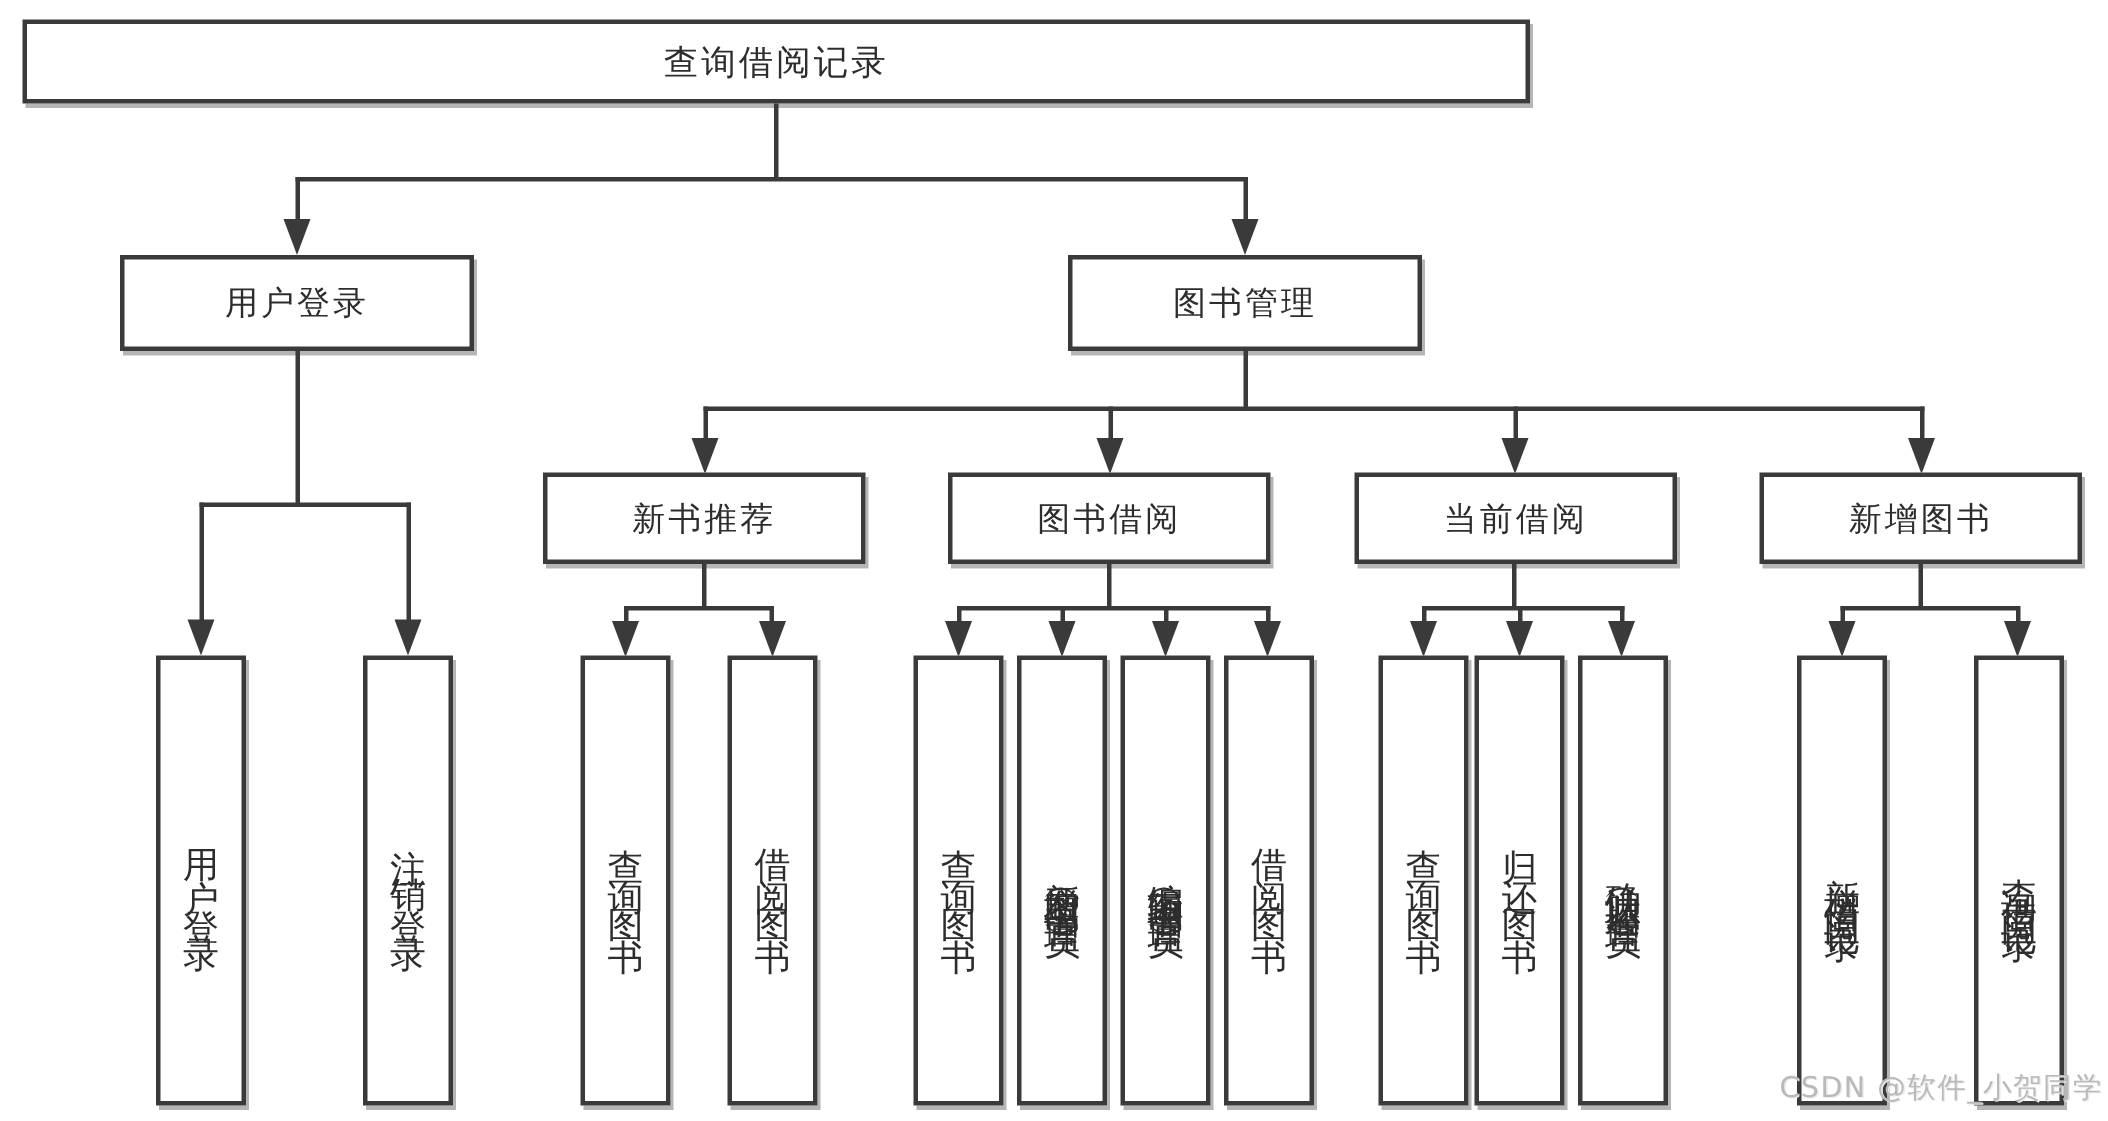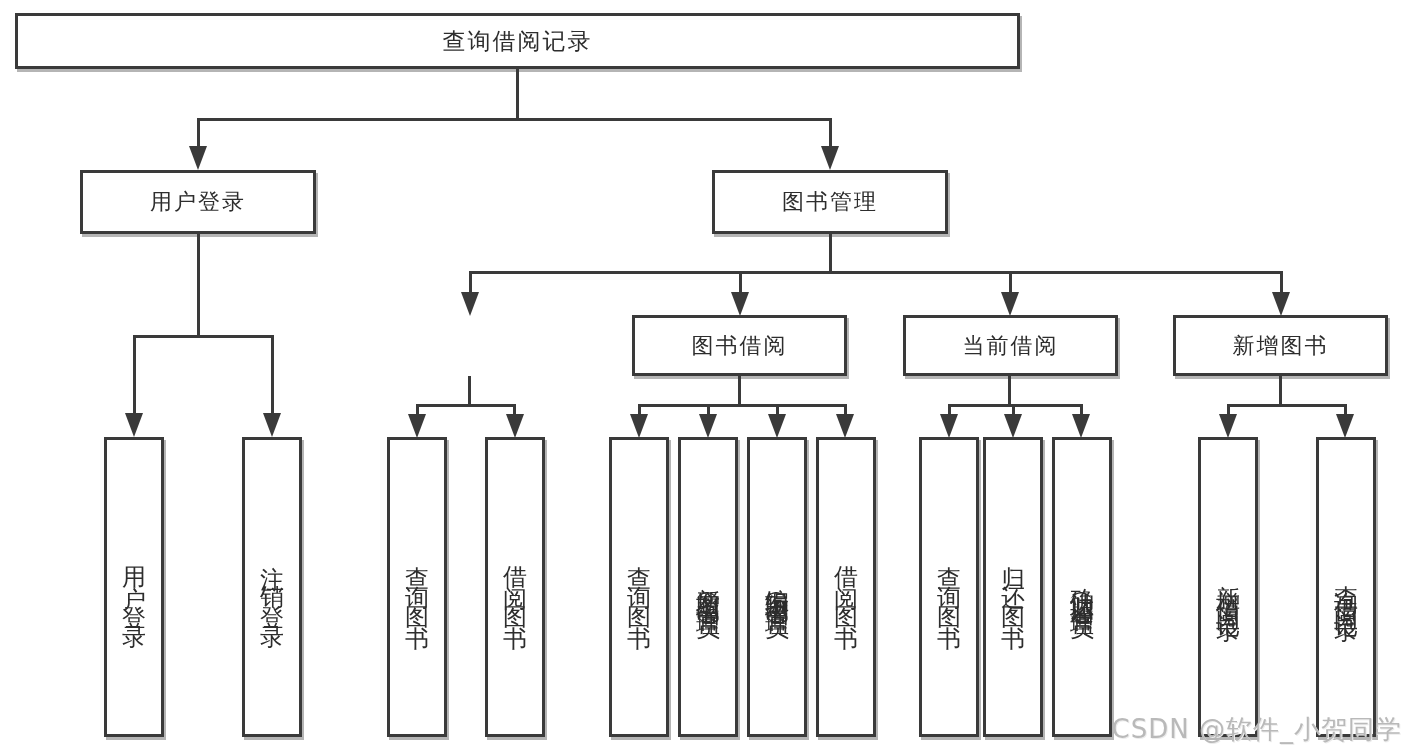--- a/index.html
+++ b/index.html
@@ -22,21 +22,21 @@
   .v-len4 span { letter-spacing:20px; }
   .v-len6 span { letter-spacing:7px; }
   .v-len9 span { letter-spacing:4px; }
   .ln { position:absolute; background:#3a3a3a; }
   .arrow {
     position:absolute; width:0; height:0;
     border-left:9px solid transparent; border-right:9px solid transparent;
     border-top:24px solid #3a3a3a;
   }
   .watermark {
-    position:absolute; top:712px; right:3px; font-size:26px;
+    position:absolute; top:712px; right:3px; font-size:19px;
     color:#b9b9b9; letter-spacing:1px; text-shadow:1px 1px 0 #ececec;
     white-space:nowrap;
   }
 </style>
 </head>
 <body>
 
 <div id="stage">
 
   <div class="box h-box root-box" style="left:15px; top:13px; width:1005px; height:56px;">
@@ -68,20 +68,23 @@
   <div class="ln" style="left:469px; top:271px; width:814px; height:3px;"></div>
   <div class="ln" style="left:469px; top:271px; width:3px; height:23px;"></div>
   <div class="ln" style="left:739px; top:271px; width:3px; height:23px;"></div>
   <div class="ln" style="left:1009px; top:271px; width:3px; height:23px;"></div>
   <div class="ln" style="left:1280px; top:271px; width:3px; height:23px;"></div>
   <div class="arrow" style="left:461px; top:292px;"></div>
   <div class="arrow" style="left:731px; top:292px;"></div>
   <div class="arrow" style="left:1001px; top:292px;"></div>
   <div class="arrow" style="left:1272px; top:292px;"></div>
 
+  <div class="box h-box" style="left:362px; top:315px; width:215px; height:61px;">
+    <span>新书推荐</span>
+  </div>
   <div class="box h-box" style="left:903px; top:315px; width:215px; height:61px;">
     <span>当前借阅</span>
   </div>
   <div class="box h-box" style="left:632px; top:315px; width:215px; height:61px;">
     <span>图书借阅</span>
   </div>
   <div class="box h-box" style="left:1173px; top:315px; width:215px; height:61px;">
     <span>新增图书</span>
   </div>
 

